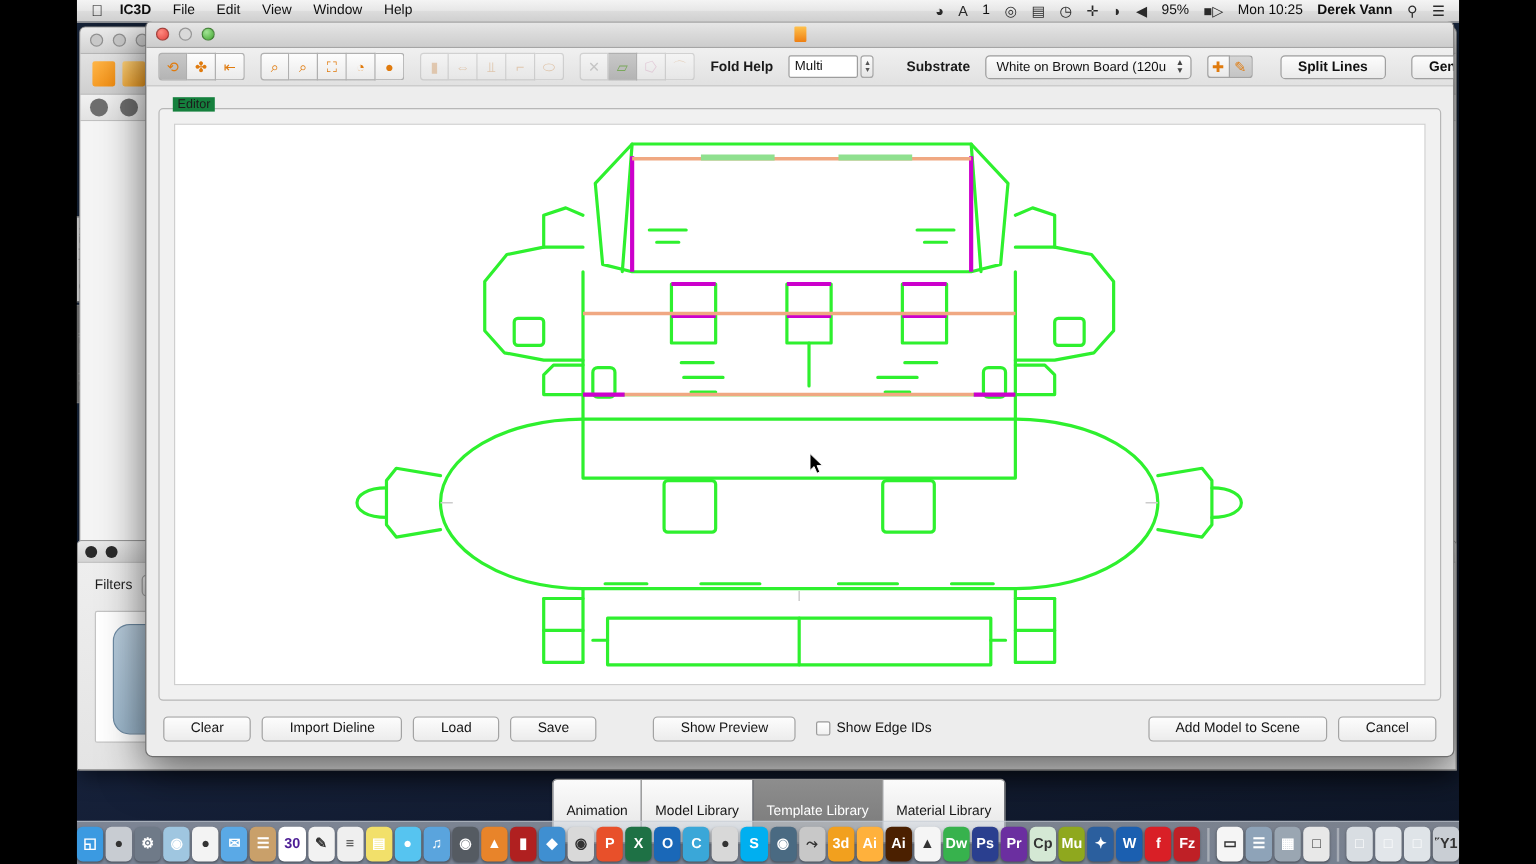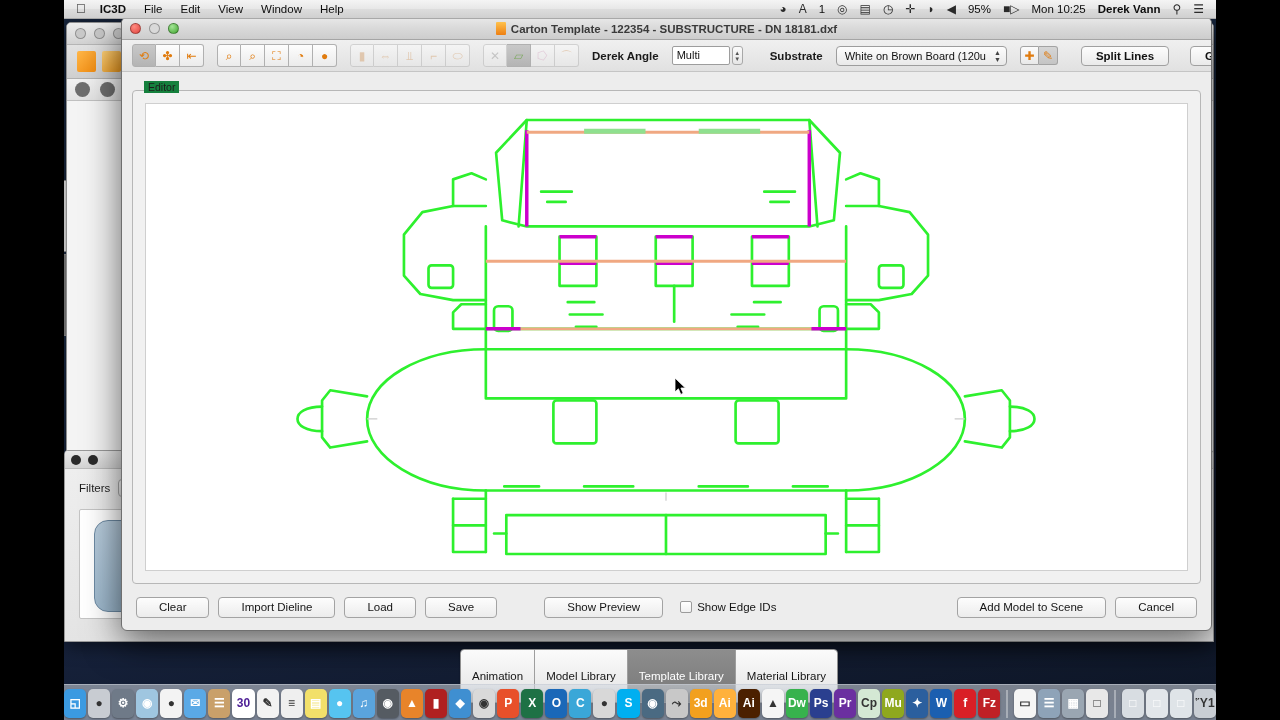--- a/index.html
+++ b/index.html
@@ -350,21 +350,20 @@
   <div class="dialog">
 
     <div class="dlg-titlebar">
       <div class="dlg-lights">
         <div class="light red"></div>
         <div class="light yellow"></div>
         <div class="light green"></div>
       </div>
       <div class="dlg-title">
         <span class="dxf-ic"></span>
-        <span>Carton Template - 122354 - SUBSTRUCTURE - DN 18181.dxf</span>
       </div>
     </div>
 
     <div class="dlg-toolbar">
 
       <div class="tgroup">
         <div class="tbtn active">
             <span class="gl orange">⟲</span>
           </div>
         <div class="tbtn">
@@ -419,21 +418,21 @@
             <span class="gl green">▱</span>
           </div>
         <div class="tbtn dim">
             <span class="gl pink">⭔</span>
           </div>
         <div class="tbtn dim">
             <span class="gl pale">⌒</span>
           </div>
       </div>
 
-      <span class="tlabel">Derek Angle</span>
+      <span class="tlabel">Fold Help</span>
       <div style="display:flex;align-items:flex-start;">
         <div class="tinput">Multi</div>
         <div class="stepper">
             <span>▲</span>
             <span>▼</span>
           </div>
       </div>
 
       <span class="tlabel" style="margin-left:14px;">Substrate</span>
       <div class="popup">

